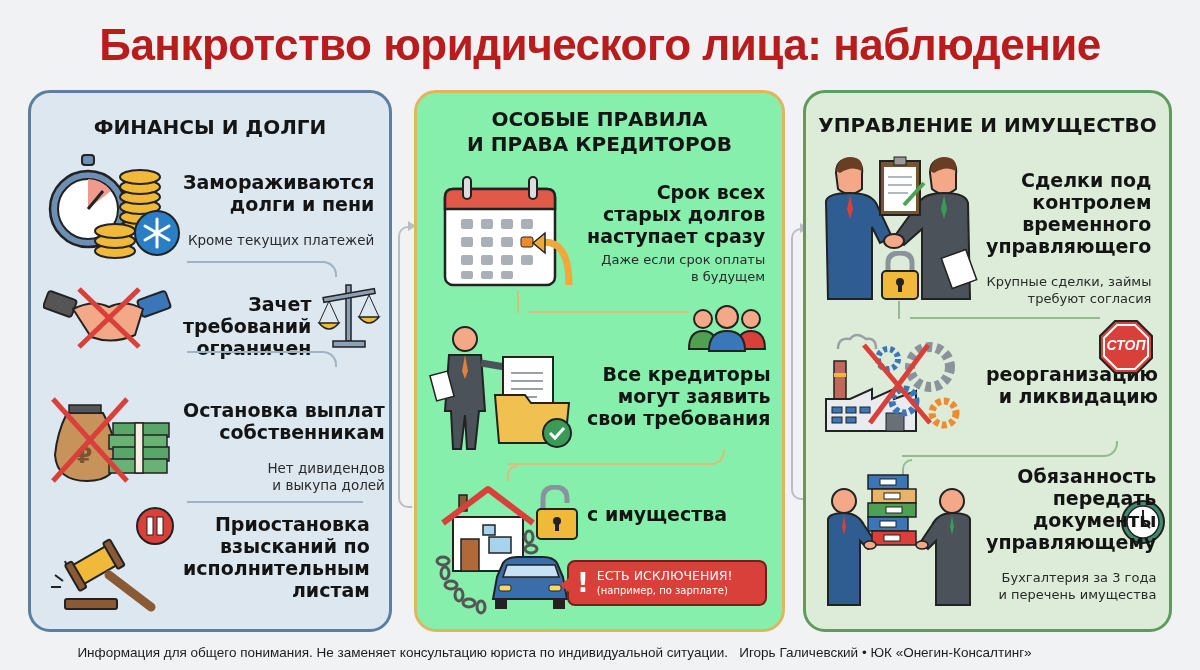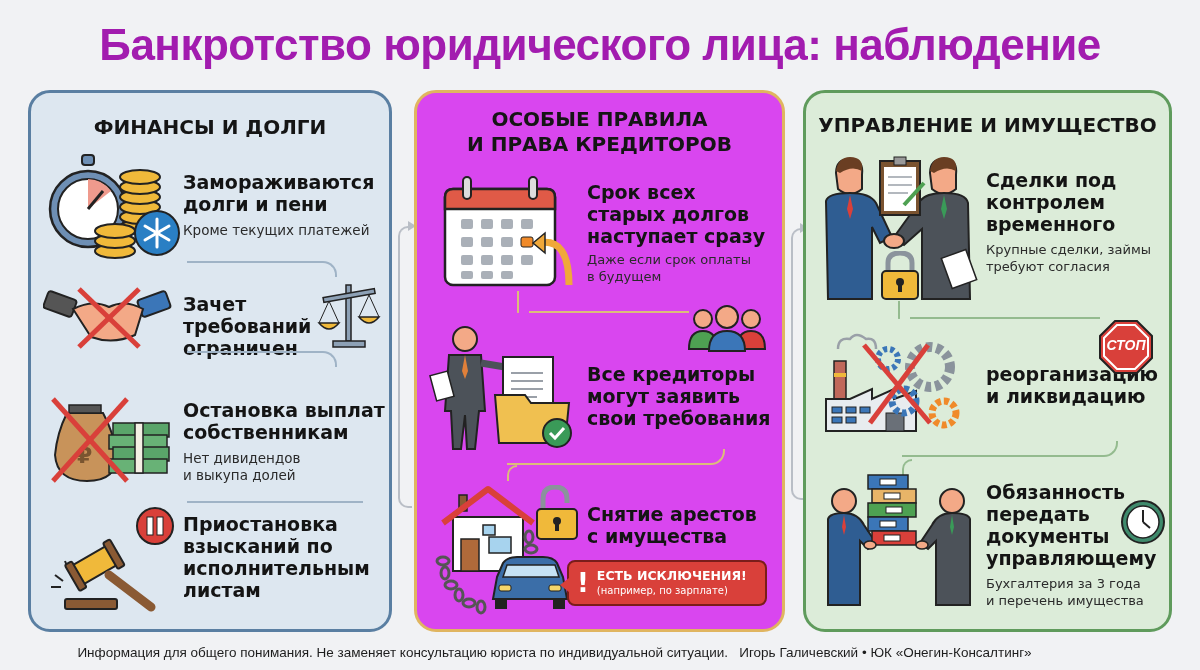--- a/index.html
+++ b/index.html
@@ -1,39 +1,39 @@
 <!DOCTYPE html>
 <html><head>
 <meta charset="utf-8">
 <style>
   * { box-sizing: border-box; margin: 0; padding: 0; }
   html, body { width: 1200px; height: 670px; overflow: hidden; }
   body { background: #f1f2f4; font-family: "DejaVu Sans", sans-serif; color: #151515; position: relative; }
-  .title { position: absolute; left: 0; top: 20px; width: 1200px; text-align: center; font-family: "Liberation Sans", sans-serif; font-weight: 700; font-size: 44px; letter-spacing: -0.5px; color: #a21caf; }
+  .title { position: absolute; left: 0; top: 20px; width: 1200px; text-align: center; font-family: "Liberation Sans", sans-serif; font-weight: 700; font-size: 44px; letter-spacing: -0.5px; color: #b91c1c; }
   .panel { position: absolute; top: 90px; height: 542px; border-radius: 22px; border: 3px solid; }
   .panel.blue { left: 28px; width: 364px; background: #dde7f0; border-color: #5a7fa2; }
-  .panel.yellow { left: 414px; width: 371px; background: #d946ef; border-color: #e0b560; }
+  .panel.yellow { left: 414px; width: 371px; background: #86efac; border-color: #e0b560; }
   .panel.green { left: 803px; width: 369px; background: #dcecd9; border-color: #5f9b5c; }
   .panel-title { position: absolute; left: 0; right: 0; text-align: center; font-weight: 700; font-size: 20px; color: #151515; line-height: 25px; }
-  .item { position: absolute; }
+  .item { position: absolute; text-align: right; }
   .h { font-weight: 700; font-size: 19px; line-height: 22px; color: #141414; }
-  .s { font-size: 13.5px; line-height: 19px; color: #2a2a2a; margin-top: 6px; }
+  .s { font-size: 13.5px; line-height: 19px; color: #2a2a2a; margin-top: 16px; }
   .icon { position: absolute; }
   .sep { position: absolute; height: 16px; border-top: 2px solid #9fb3c6; border-right: 2px solid #9fb3c6; border-top-right-radius: 14px; }
   .sepb { position: absolute; height: 16px; border-bottom: 2px solid #9fb3c6; border-right: 2px solid #9fb3c6; border-bottom-right-radius: 14px; }
   .sepb.y { border-color: #dcbc7a; }
   .sepb.g { border-color: #94bb8f; }
   .sepl { position: absolute; height: 16px; border-top: 2px solid #dcbc7a; border-left: 2px solid #dcbc7a; border-top-left-radius: 14px; }
   .sepl.g { border-color: #94bb8f; }
   .connector { position: absolute; width: 14px; border: 2px solid #b9bec6; border-right: none; border-radius: 10px 0 0 10px; }
   .arrowhead { position: absolute; width: 0; height: 0; border-top: 5px solid transparent; border-bottom: 5px solid transparent; border-left: 8px solid #b9bec6; }
   .badge { position: absolute; left: 567px; top: 560px; width: 200px; height: 46px; background: #d9403a; border: 2px solid #7a1d1a; border-radius: 8px; color: #fff; display: flex; align-items: center; padding-left: 8px; }
   .badge::before { content: ""; position: absolute; left: -9px; top: 16px; border-top: 7px solid transparent; border-bottom: 7px solid transparent; border-right: 9px solid #d9403a; }
   .badge .ex { font-size: 26px; font-weight: 700; margin-right: 8px; }
-  .badge .t1 { font-size: 12.5px; font-weight: 700; line-height: 15px; }
+  .badge .t1 { font-size: 12.5px; font-weight: 400; line-height: 15px; }
   .badge .t2 { font-size: 10px; line-height: 15px; }
   .footer { position: absolute; left: 0; top: 645px; width: 1109px; text-align: center; font-family: "Liberation Sans", sans-serif; font-size: 13.5px; color: #1d1d1d; }
 </style>
 </head>
 <body>
 
 <div class="title">Банкротство юридического лица: наблюдение</div>
 
 <div class="connector" style="left:398px; top:226px; height:282px;"></div>
 <div class="arrowhead" style="left:408px; top:221px;"></div>
@@ -261,21 +261,20 @@
     </g>
   </svg>
   <svg class="icon" style="left:118px; top:392px;" width="44" height="56" viewBox="0 0 44 56">
     <path d="M8 24 L8 14 Q8 2 20 2 Q32 2 32 14 L32 18" fill="none" stroke="#8a939c" stroke-width="5"></path>
     <rect x="2" y="24" width="40" height="30" rx="4" fill="#f0b93a" stroke="#222" stroke-width="2"></rect>
     <circle cx="22" cy="36" r="4" fill="#222"></circle>
       <rect x="20" y="38" width="4" height="8" fill="#222"></rect>
   </svg>
   <div class="item" style="left:170px; top:410px;">
     <div class="h">
-      <div>Снятие арестов</div>
       <div>с имущества</div>
     </div>
   </div>
 </div>
 
 <div class="badge">
   <span class="ex">!</span>
   <div>
     <div class="t1">ЕСТЬ ИСКЛЮЧЕНИЯ!</div>
     <div class="t2">(например, по зарплате)</div>
@@ -310,20 +309,21 @@
     <path d="M8 20 L8 12 Q8 2 20 2 Q32 2 32 12 L32 20" fill="none" stroke="#8a939c" stroke-width="5"></path>
     <rect x="2" y="20" width="36" height="28" rx="4" fill="#f0b93a" stroke="#222" stroke-width="2"></rect>
     <circle cx="20" cy="31" r="4" fill="#222"></circle>
       <rect x="18" y="33" width="4" height="8" fill="#222"></rect>
   </svg>
   <div class="item" style="left:180px; top:76px;">
     <div class="h">
       <div>Сделки под</div>
       <div>контролем</div>
       <div>временного</div>
+      <div>управляющего</div>
     </div>
     <div class="s" style="font-size:13px; line-height:17px;">
       <div>Крупные сделки, займы</div>
       <div>требуют согласия</div>
     </div>
   </div>
   <div class="sepb g" style="left:92px; top:208px; width:0; border-right:none; border-left:2px solid #94bb8f; border-bottom-left-radius:14px; height:18px;"></div>
   <div style="position:absolute; left:104px; top:224px; width:190px; border-top:2px solid #94bb8f;"></div>
 
   <svg class="icon" style="left:14px; top:240px;" width="150" height="100" viewBox="0 0 150 100">
@@ -385,21 +385,21 @@
       </g>
     <ellipse cx="46" cy="72" rx="6" ry="4" fill="#f3a987" stroke="#222" stroke-width="1.5"></ellipse>
     <ellipse cx="98" cy="72" rx="6" ry="4" fill="#f3a987" stroke="#222" stroke-width="1.5"></ellipse>
   </svg>
   <svg class="icon" style="left:314px; top:406px;" width="46" height="46" viewBox="0 0 46 46">
     <circle cx="23" cy="23" r="21" fill="#3f8a6c" stroke="#222" stroke-width="2"></circle>
     <circle cx="23" cy="23" r="16" fill="#fff" stroke="#222" stroke-width="1.5"></circle>
     <line x1="23" y1="23" x2="23" y2="11" stroke="#222" stroke-width="2"></line>
     <line x1="23" y1="23" x2="30" y2="29" stroke="#222" stroke-width="2"></line>
   </svg>
-  <div class="item" style="left:180px; top:388px;">
+  <div class="item" style="left:180px; top:372px;">
     <div class="h">
       <div>Обязанность</div>
       <div>передать</div>
       <div>документы</div>
       <div>управляющему</div>
     </div>
     <div class="s" style="font-size:13px; line-height:17px;">
       <div>Бухгалтерия за 3 года</div>
       <div>и перечень имущества</div>
     </div>

